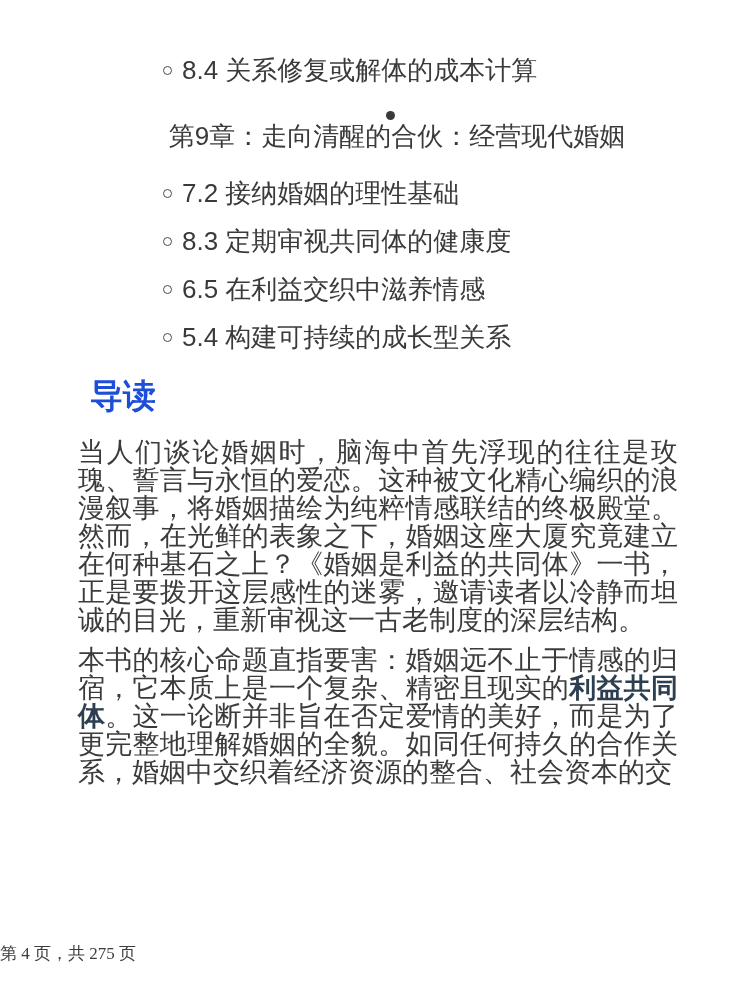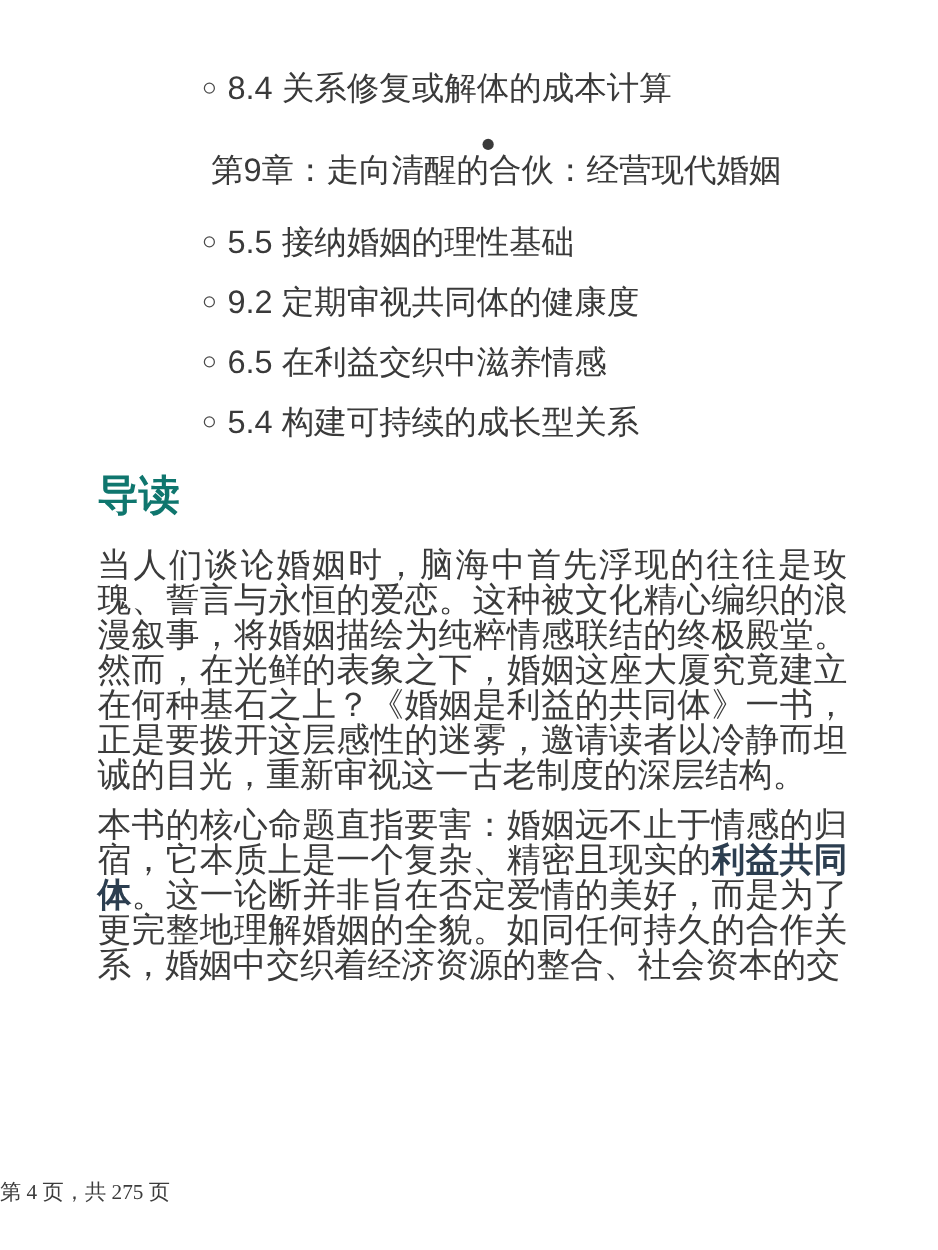--- a/index.html
+++ b/index.html
@@ -52,25 +52,25 @@
   }
   .marker.hollow {
     width: 9px;
     height: 9px;
     border: 1.5px solid #4a4a4a;
     background: transparent;
     margin-right: 10px;
   }
   
   .section-heading {
-    margin: 22px 0 0 0;
+    margin: 22px 0 0 12px;
     font-size: 33px;
     line-height: 40px;
     font-weight: 700;
-    color: #0f766e;
+    color: #1d4ed8;
   }
   
   .para {
     width: 600px;
     margin: 22px 0 0 0;
     font-size: 27px;
     line-height: 28px;
     color: #3b3b3b;
     text-align: justify;
   }
@@ -102,25 +102,25 @@
     <li class="lvl2">
       <span class="marker hollow"></span>
       <span>8.4 关系修复或解体的成本计算</span>
     </li>
     <li class="lvl1">
       <span class="marker filled"></span>
       <span>第9章：走向清醒的合伙：经营现代婚姻</span>
     </li>
     <li class="lvl2">
       <span class="marker hollow"></span>
-      <span>5.5 接纳婚姻的理性基础</span>
+      <span>7.2 接纳婚姻的理性基础</span>
     </li>
     <li class="lvl2">
       <span class="marker hollow"></span>
-      <span>9.2 定期审视共同体的健康度</span>
+      <span>8.3 定期审视共同体的健康度</span>
     </li>
     <li class="lvl2">
       <span class="marker hollow"></span>
       <span>6.5 在利益交织中滋养情感</span>
     </li>
     <li class="lvl2">
       <span class="marker hollow"></span>
       <span>5.4 构建可持续的成长型关系</span>
     </li>
   </ul>

